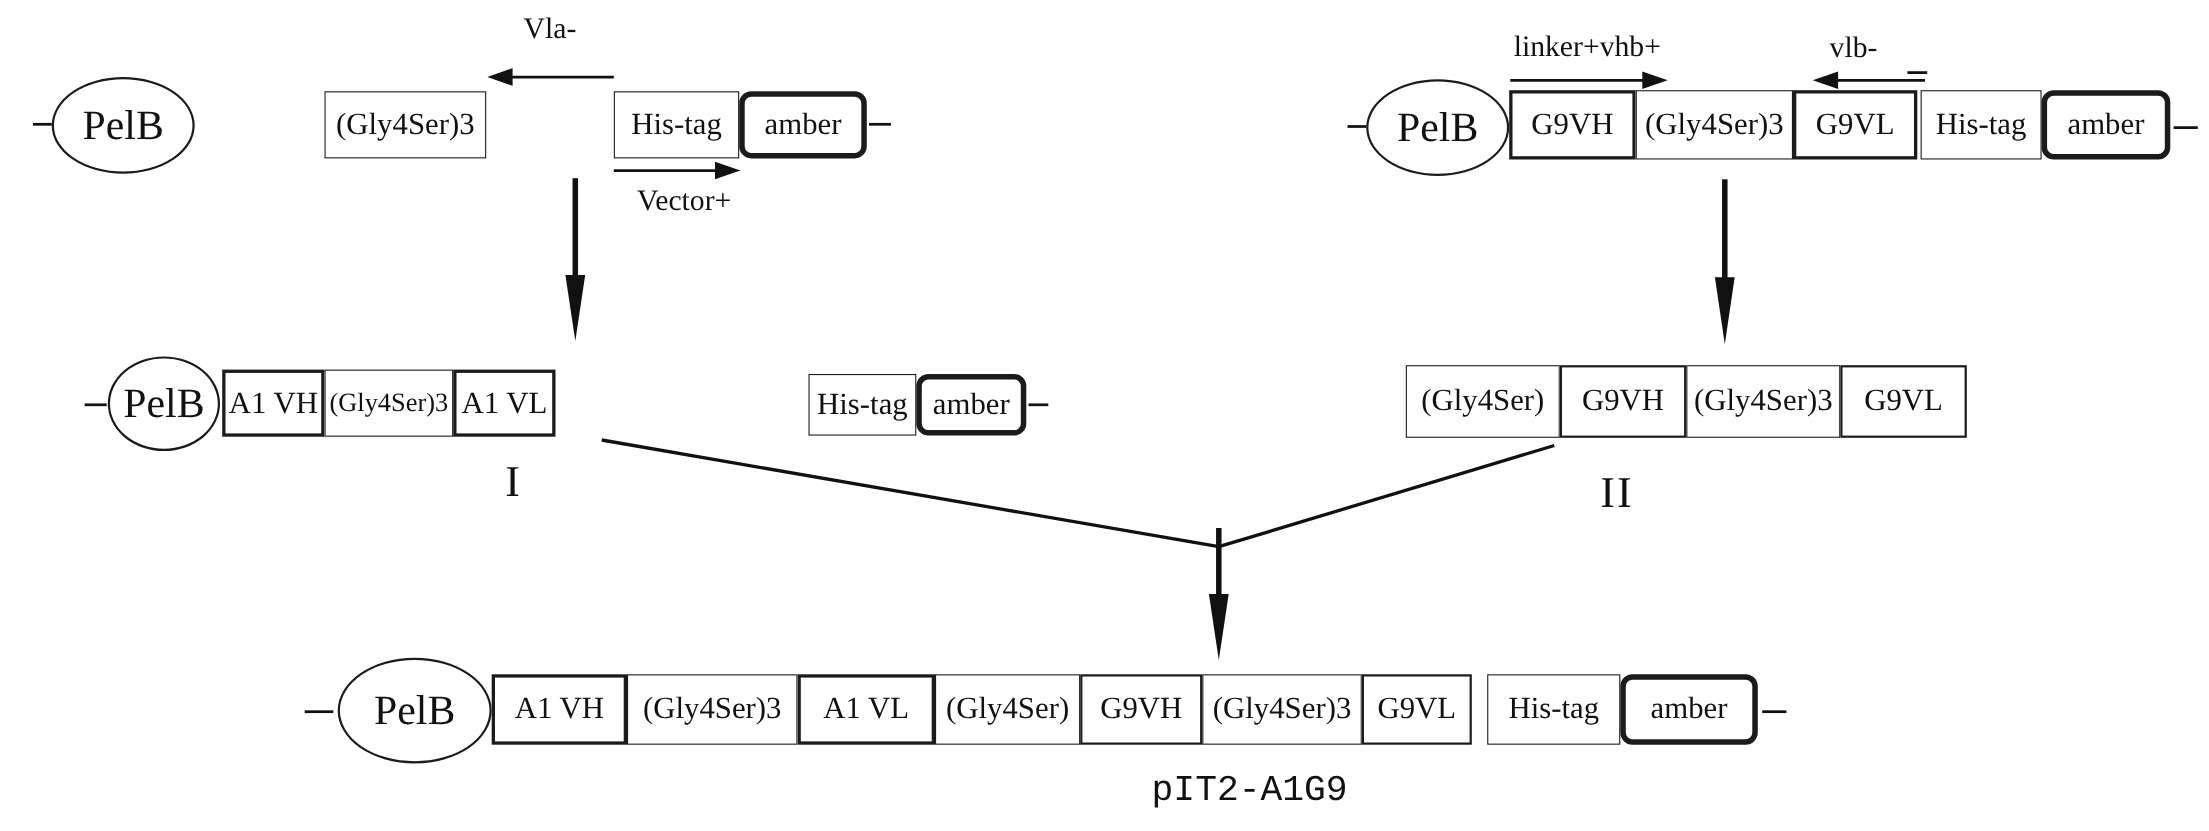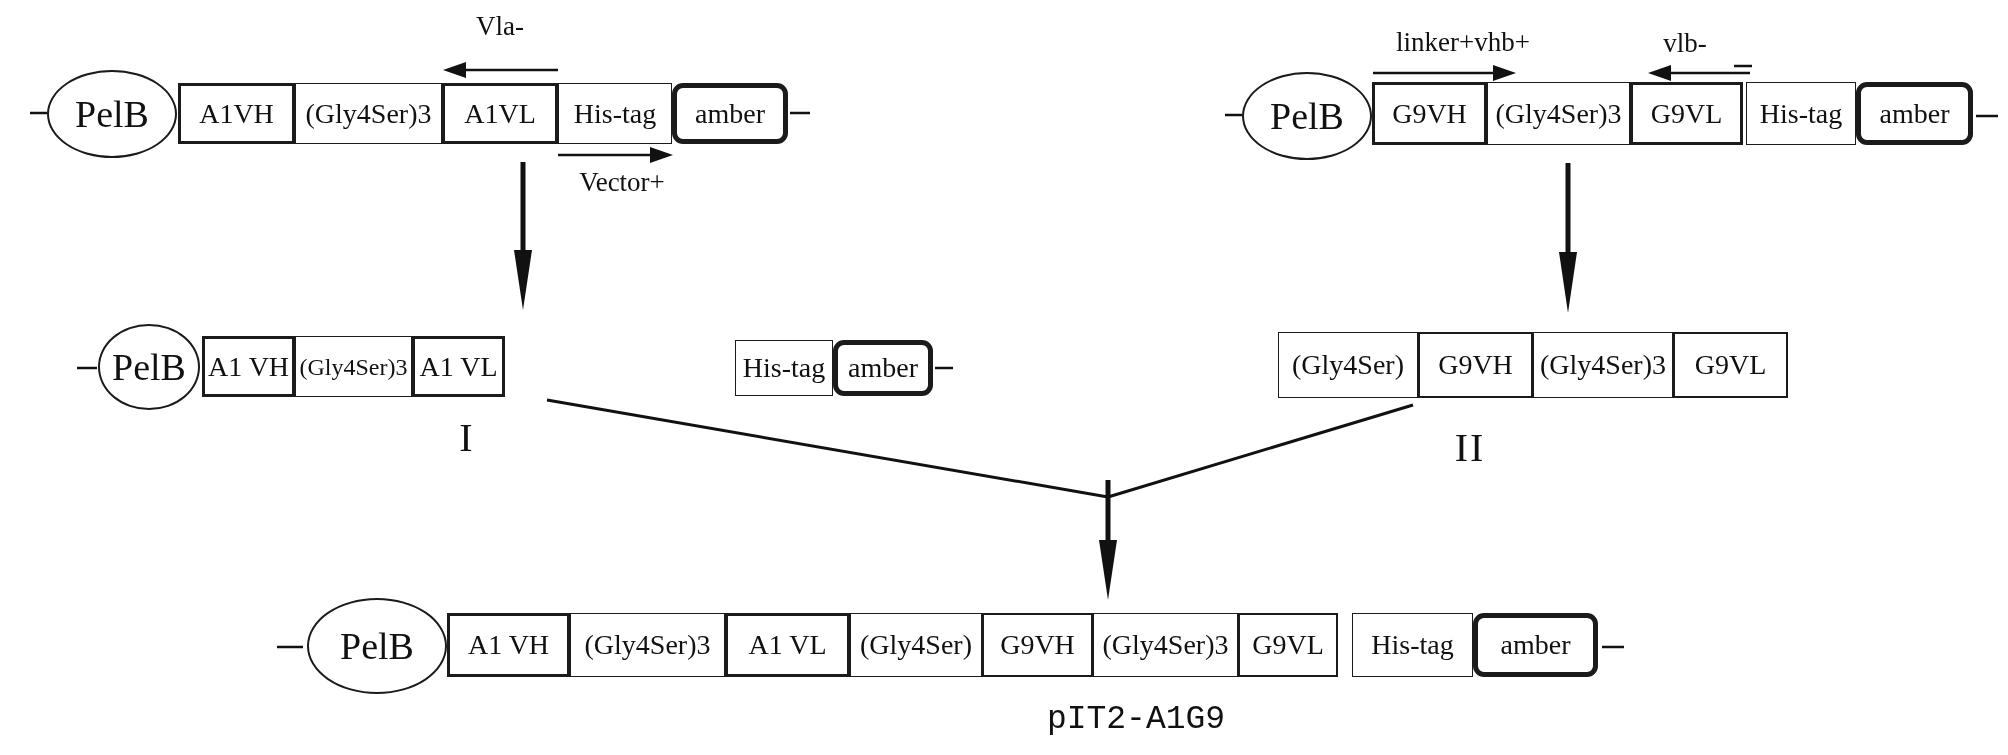--- a/index.html
+++ b/index.html
@@ -24,40 +24,38 @@
 </style>
 </head>
 <body>
 
 <div class="stage">
 
   <div class="pod" style="left:47px;top:70px;width:130px;height:88px;">
     <span>PelB</span>
   </div>
   <div class="row" style="top:83px;height:61px;">
-    <div class="seg b3" style="left:178px;width:117px;">A1VH</div>
     <div class="seg" style="left:295px;width:147px;">(Gly4Ser)3</div>
-    <div class="seg b3" style="left:442px;width:116px;">A1VL</div>
     <div class="seg" style="left:558px;width:114px;">His-tag</div>
     <div class="seg b5" style="left:672px;width:116px;">amber</div>
   </div>
   <div class="lbl primer" style="left:500px;top:26px;text-align:center;">Vla-</div>
   <div class="lbl primer" style="left:622px;top:182px;">Vector+</div>
 
   <div class="pod" style="left:1242px;top:72px;width:130px;height:88px;">
     <span>PelB</span>
   </div>
   <div class="row" style="top:82px;height:63px;">
     <div class="seg b3" style="left:1372px;width:115px;">G9VH</div>
     <div class="seg" style="left:1487px;width:143px;">(Gly4Ser)3</div>
     <div class="seg b3" style="left:1630px;width:113px;">G9VL</div>
     <div class="seg" style="left:1746px;width:110px;">His-tag</div>
     <div class="seg b5" style="left:1856px;width:117px;">amber</div>
   </div>
-  <div class="lbl primer" style="left:1443px;top:42px;margin-left:20px;">linker+vhb+</div>
+  <div class="lbl primer" style="left:1443px;top:42px;">linker+vhb+</div>
   <div class="lbl primer" style="left:1685px;top:43px;">vlb-</div>
 
   <div class="pod" style="left:98px;top:324px;width:102px;height:86px;">
     <span>PelB</span>
   </div>
   <div class="row" style="top:336px;height:61px;">
     <div class="seg b3" style="left:202px;width:93px;">A1 VH</div>
     <div class="seg fs24" style="left:295px;width:117px;">(Gly4Ser)3</div>
     <div class="seg b3" style="left:412px;width:93px;">A1 VL</div>
   </div>

